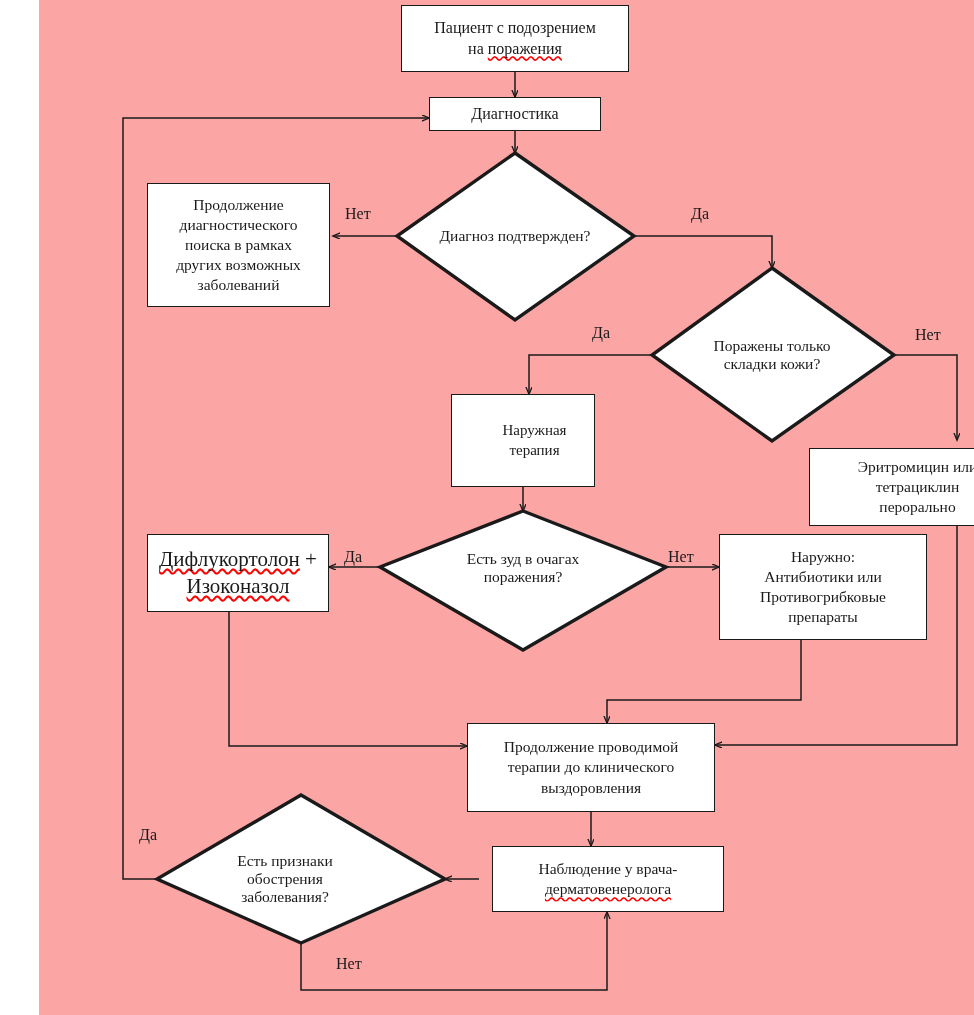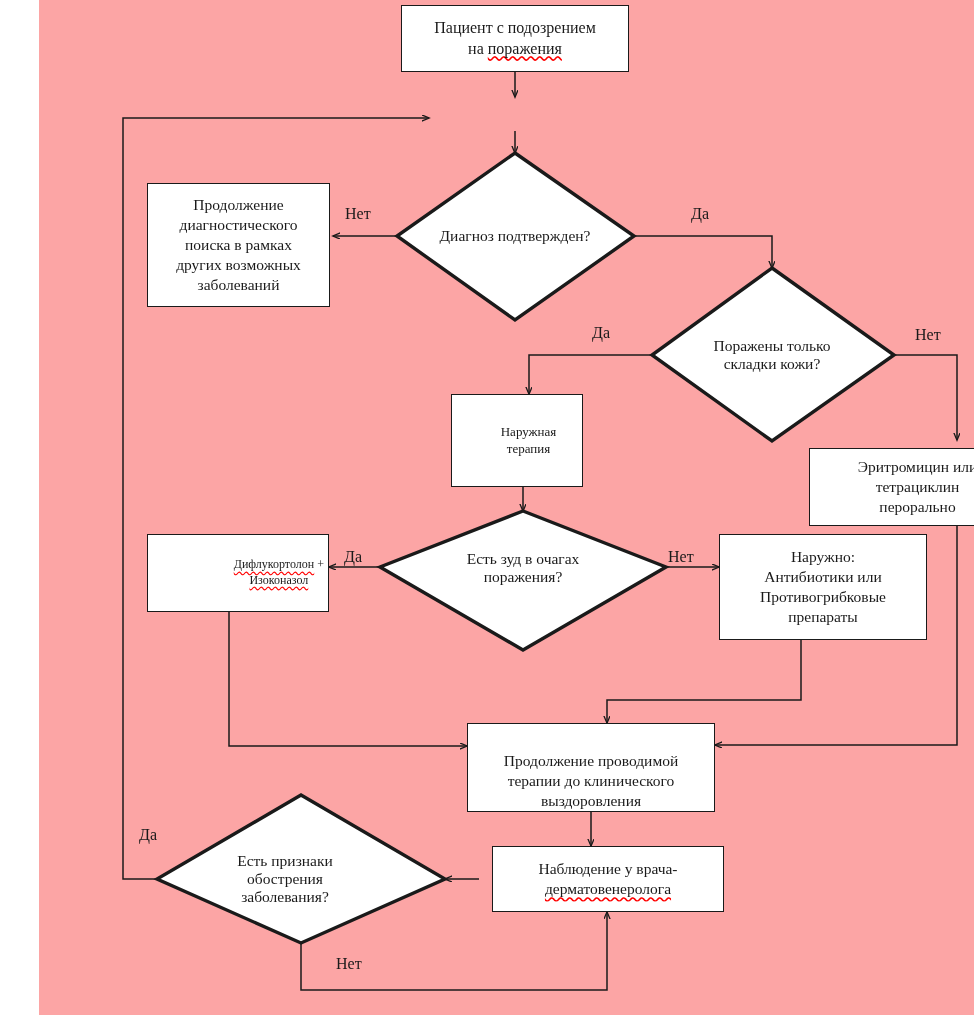--- a/index.html
+++ b/index.html
@@ -51,42 +51,45 @@
       <polygon points="733,268 855,355 733,441 613,355"></polygon>
       <polygon points="484,511 627,567 484,650 341,567"></polygon>
       <polygon points="262,795 406,879 262,943 118,879"></polygon>
     </g>
   </svg>
 
   <div class="node box" style="left:362px;top:5px;width:228px;height:67px;font-size:16px;">
     <span class="txt">Пациент с подозрением<br>на <span class="spell">поражения</span></span>
   </div>
 
+  <div class="node box" style="left:390px;top:97px;width:172px;height:34px;font-size:16px;">
+    <span class="txt">Диагностика</span>
+  </div>
 
   <div class="node box" style="left:108px;top:183px;width:183px;height:124px;font-size:15.5px;">
     <span class="txt">Продолжение<br>диагностического<br>поиска в рамках<br>других возможных<br>заболеваний</span>
   </div>
 
   <div class="node box" style="left:770px;top:448px;width:178px;height:78px;font-size:15.5px;padding-left:39px;">
     <span class="txt">Эритромицин или<br>тетрациклин<br>перорально</span>
   </div>
 
-  <div class="node box" style="left:412px;top:394px;width:132px;height:93px;font-size:13px;padding-left:23px;">
+  <div class="node box" style="left:412px;top:394px;width:144px;height:93px;font-size:15px;padding-left:23px;">
     <span class="txt">Наружная<br>терапия</span>
   </div>
 
-  <div class="node box" style="left:108px;top:534px;width:182px;height:78px;font-size:12px;justify-content:flex-end;">
+  <div class="node box" style="left:108px;top:534px;width:182px;height:78px;font-size:21px;">
     <span class="txt"><span class="spell">Дифлукортолон</span> +<br><span class="spell">Изоконазол</span></span>
   </div>
 
   <div class="node box" style="left:680px;top:534px;width:208px;height:106px;font-size:15.5px;text-align:center;">
     <span class="txt">Наружно:<br>Антибиотики или<br>Противогрибковые<br>препараты</span>
   </div>
 
-  <div class="node box" style="left:428px;top:723px;width:248px;height:89px;font-size:15.5px;align-items:flex-end;">
+  <div class="node box" style="left:428px;top:723px;width:248px;height:89px;font-size:15.5px;">
     <span class="txt">Продолжение проводимой<br>терапии до клинического<br>выздоровления</span>
   </div>
 
   <div class="node box" style="left:453px;top:846px;width:232px;height:66px;font-size:15.5px;">
     <span class="txt">Наблюдение у врача-<br><span class="spell">дерматовенеролога</span></span>
   </div>
 
   <div class="dia-txt" style="left:366px;top:210px;width:220px;height:52px;font-size:15.5px;">
     <span class="txt">Диагноз подтвержден?</span>
   </div>

